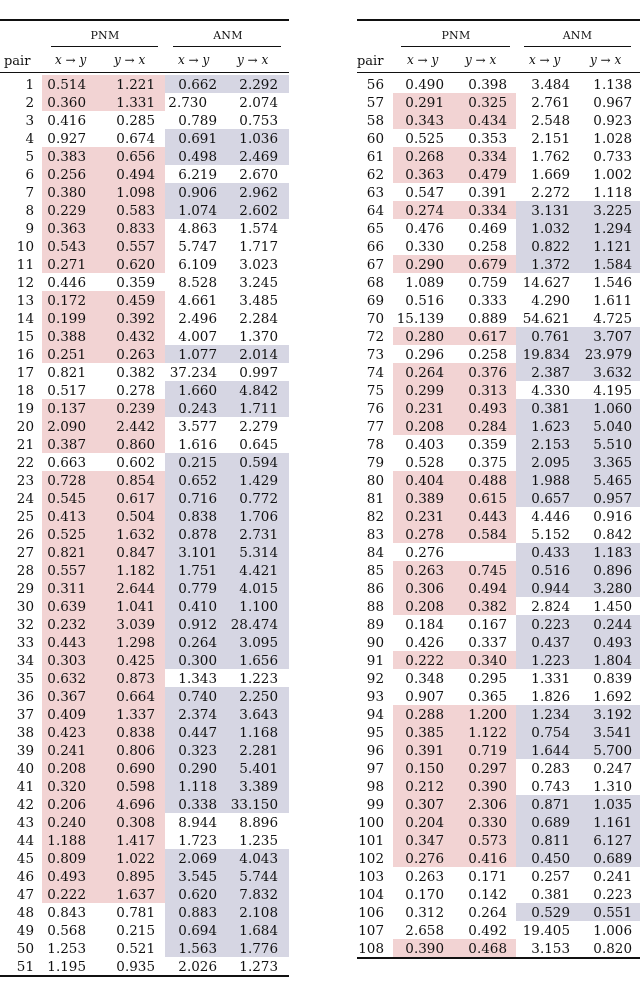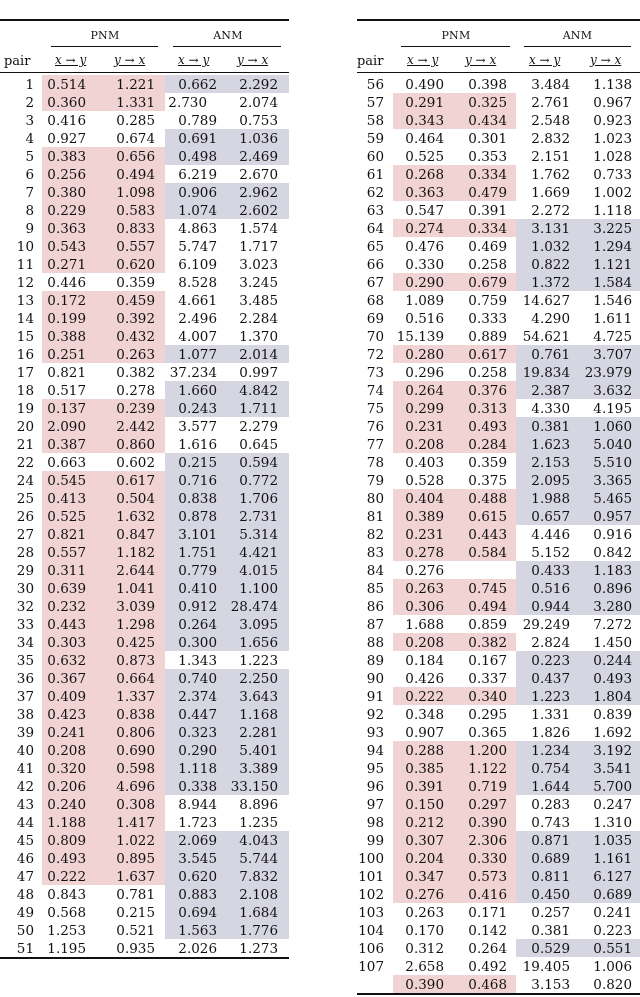--- a/index.html
+++ b/index.html
@@ -8,21 +8,21 @@
   .tbl { position: absolute; top: 19px; }
   .tbl.left { left: 0; width: 289px; }
   .tbl.right { left: 357px; width: 283px; }
   .rule-thick { height: 2px; background: #111; }
   .rule-thin { height: 1px; background: #111; }
   .grp { position: relative; height: 26px; }
   .grp .lbl { position: absolute; top: 8px; font-size: 11px; text-align: center; letter-spacing: 0.3px; }
   .grp .cmid { position: absolute; top: 25px; height: 1px; background: #111; }
   .sub { position: relative; height: 25px; font-size: 13px; }
   .sub span { position: absolute; top: 6px; }
-  .sub .math { font-style: italic; font-size: 12px; text-decoration: underline; }
+  .sub .math { font-style: italic; font-size: 12px; }
   .rows { position: relative; }
   .row { position: relative; height: 18px; font-size: 13.5px; line-height: 18px; }
   .cell { position: absolute; top: 0; height: 18px; }
   .num { text-align: right; }
   .pink { background: #f2d3d3; }
   .blue { background: #d6d6e3; }
 </style>
 </head>
 <body>
 
@@ -218,20 +218,29 @@
         <div class="cell blue" style="left: 165px; width: 124px;"></div>
         <span class="cell num" style="left: -26px; width: 60px;">22</span>
         <span class="cell num" style="left: 26px; width: 60px;">0.663</span>
         <span class="cell num" style="left: 95px; width: 60px;">0.602</span>
         <span class="cell num" style="left: 157px; width: 60px;">0.215</span>
         <span class="cell num" style="left: 218px; width: 60px;">0.594</span>
       </div>
       <div class="row">
         <div class="cell pink" style="left: 42px; width: 123px;"></div>
         <div class="cell blue" style="left: 165px; width: 124px;"></div>
+        <span class="cell num" style="left: -26px; width: 60px;">23</span>
+        <span class="cell num" style="left: 26px; width: 60px;">0.728</span>
+        <span class="cell num" style="left: 95px; width: 60px;">0.854</span>
+        <span class="cell num" style="left: 157px; width: 60px;">0.652</span>
+        <span class="cell num" style="left: 218px; width: 60px;">1.429</span>
+      </div>
+      <div class="row">
+        <div class="cell pink" style="left: 42px; width: 123px;"></div>
+        <div class="cell blue" style="left: 165px; width: 124px;"></div>
         <span class="cell num" style="left: -26px; width: 60px;">24</span>
         <span class="cell num" style="left: 26px; width: 60px;">0.545</span>
         <span class="cell num" style="left: 95px; width: 60px;">0.617</span>
         <span class="cell num" style="left: 157px; width: 60px;">0.716</span>
         <span class="cell num" style="left: 218px; width: 60px;">0.772</span>
       </div>
       <div class="row">
         <div class="cell pink" style="left: 42px; width: 123px;"></div>
         <div class="cell blue" style="left: 165px; width: 124px;"></div>
         <span class="cell num" style="left: -26px; width: 60px;">25</span>
@@ -495,27 +504,20 @@
       </div>
       <div class="row">
         <div class="cell pink" style="left: 36px; width: 123px;"></div>
         <span class="cell num" style="left: -33px; width: 60px;">58</span>
         <span class="cell num" style="left: 27px; width: 60px;">0.343</span>
         <span class="cell num" style="left: 90px; width: 60px;">0.434</span>
         <span class="cell num" style="left: 153px; width: 60px;">2.548</span>
         <span class="cell num" style="left: 215px; width: 60px;">0.923</span>
       </div>
       <div class="row">
-        <span class="cell num" style="left: -33px; width: 60px;">59</span>
-        <span class="cell num" style="left: 27px; width: 60px;">0.464</span>
-        <span class="cell num" style="left: 90px; width: 60px;">0.301</span>
-        <span class="cell num" style="left: 153px; width: 60px;">2.832</span>
-        <span class="cell num" style="left: 215px; width: 60px;">1.023</span>
-      </div>
-      <div class="row">
         <span class="cell num" style="left: -33px; width: 60px;">60</span>
         <span class="cell num" style="left: 27px; width: 60px;">0.525</span>
         <span class="cell num" style="left: 90px; width: 60px;">0.353</span>
         <span class="cell num" style="left: 153px; width: 60px;">2.151</span>
         <span class="cell num" style="left: 215px; width: 60px;">1.028</span>
       </div>
       <div class="row">
         <div class="cell pink" style="left: 36px; width: 123px;"></div>
         <span class="cell num" style="left: -33px; width: 60px;">61</span>
         <span class="cell num" style="left: 27px; width: 60px;">0.268</span>
@@ -715,27 +717,20 @@
       <div class="row">
         <div class="cell pink" style="left: 36px; width: 123px;"></div>
         <div class="cell blue" style="left: 159px; width: 124px;"></div>
         <span class="cell num" style="left: -33px; width: 60px;">86</span>
         <span class="cell num" style="left: 27px; width: 60px;">0.306</span>
         <span class="cell num" style="left: 90px; width: 60px;">0.494</span>
         <span class="cell num" style="left: 153px; width: 60px;">0.944</span>
         <span class="cell num" style="left: 215px; width: 60px;">3.280</span>
       </div>
       <div class="row">
-        <span class="cell num" style="left: -33px; width: 60px;">87</span>
-        <span class="cell num" style="left: 27px; width: 60px;">1.688</span>
-        <span class="cell num" style="left: 90px; width: 60px;">0.859</span>
-        <span class="cell num" style="left: 153px; width: 60px;">29.249</span>
-        <span class="cell num" style="left: 215px; width: 60px;">7.272</span>
-      </div>
-      <div class="row">
         <div class="cell pink" style="left: 36px; width: 123px;"></div>
         <span class="cell num" style="left: -33px; width: 60px;">88</span>
         <span class="cell num" style="left: 27px; width: 60px;">0.208</span>
         <span class="cell num" style="left: 90px; width: 60px;">0.382</span>
         <span class="cell num" style="left: 153px; width: 60px;">2.824</span>
         <span class="cell num" style="left: 215px; width: 60px;">1.450</span>
       </div>
       <div class="row">
         <div class="cell blue" style="left: 159px; width: 124px;"></div>
         <span class="cell num" style="left: -33px; width: 60px;">89</span>
@@ -878,21 +873,21 @@
       </div>
       <div class="row">
         <span class="cell num" style="left: -33px; width: 60px;">107</span>
         <span class="cell num" style="left: 27px; width: 60px;">2.658</span>
         <span class="cell num" style="left: 90px; width: 60px;">0.492</span>
         <span class="cell num" style="left: 153px; width: 60px;">19.405</span>
         <span class="cell num" style="left: 215px; width: 60px;">1.006</span>
       </div>
       <div class="row">
         <div class="cell pink" style="left: 36px; width: 123px;"></div>
-        <span class="cell num" style="left: -33px; width: 60px; margin-top: 28px;">108</span>
+        <span class="cell num" style="left: -33px; width: 60px;">108</span>
         <span class="cell num" style="left: 27px; width: 60px;">0.390</span>
         <span class="cell num" style="left: 90px; width: 60px;">0.468</span>
         <span class="cell num" style="left: 153px; width: 60px;">3.153</span>
         <span class="cell num" style="left: 215px; width: 60px;">0.820</span>
       </div>
     </div>
   <div class="rule-thick"></div>
 </div>
 
 </body></html>

